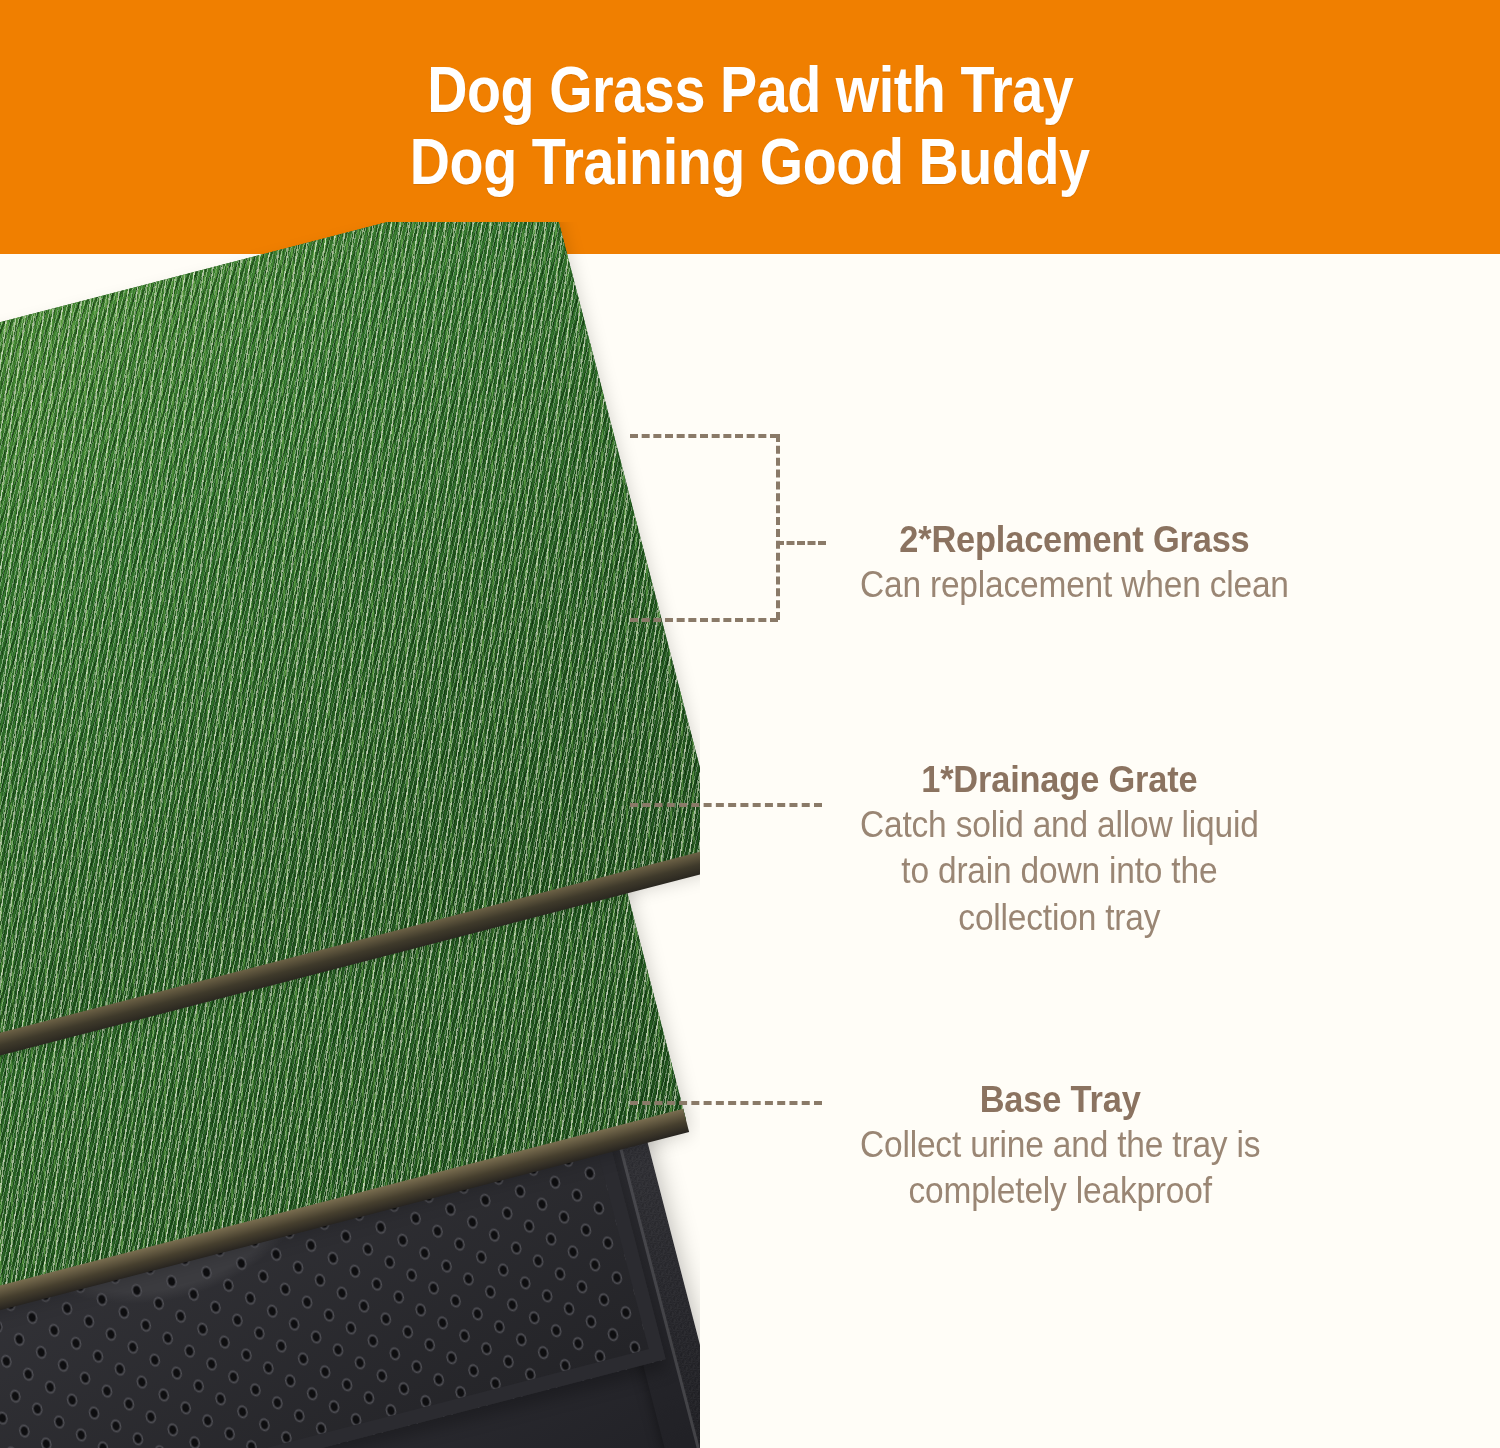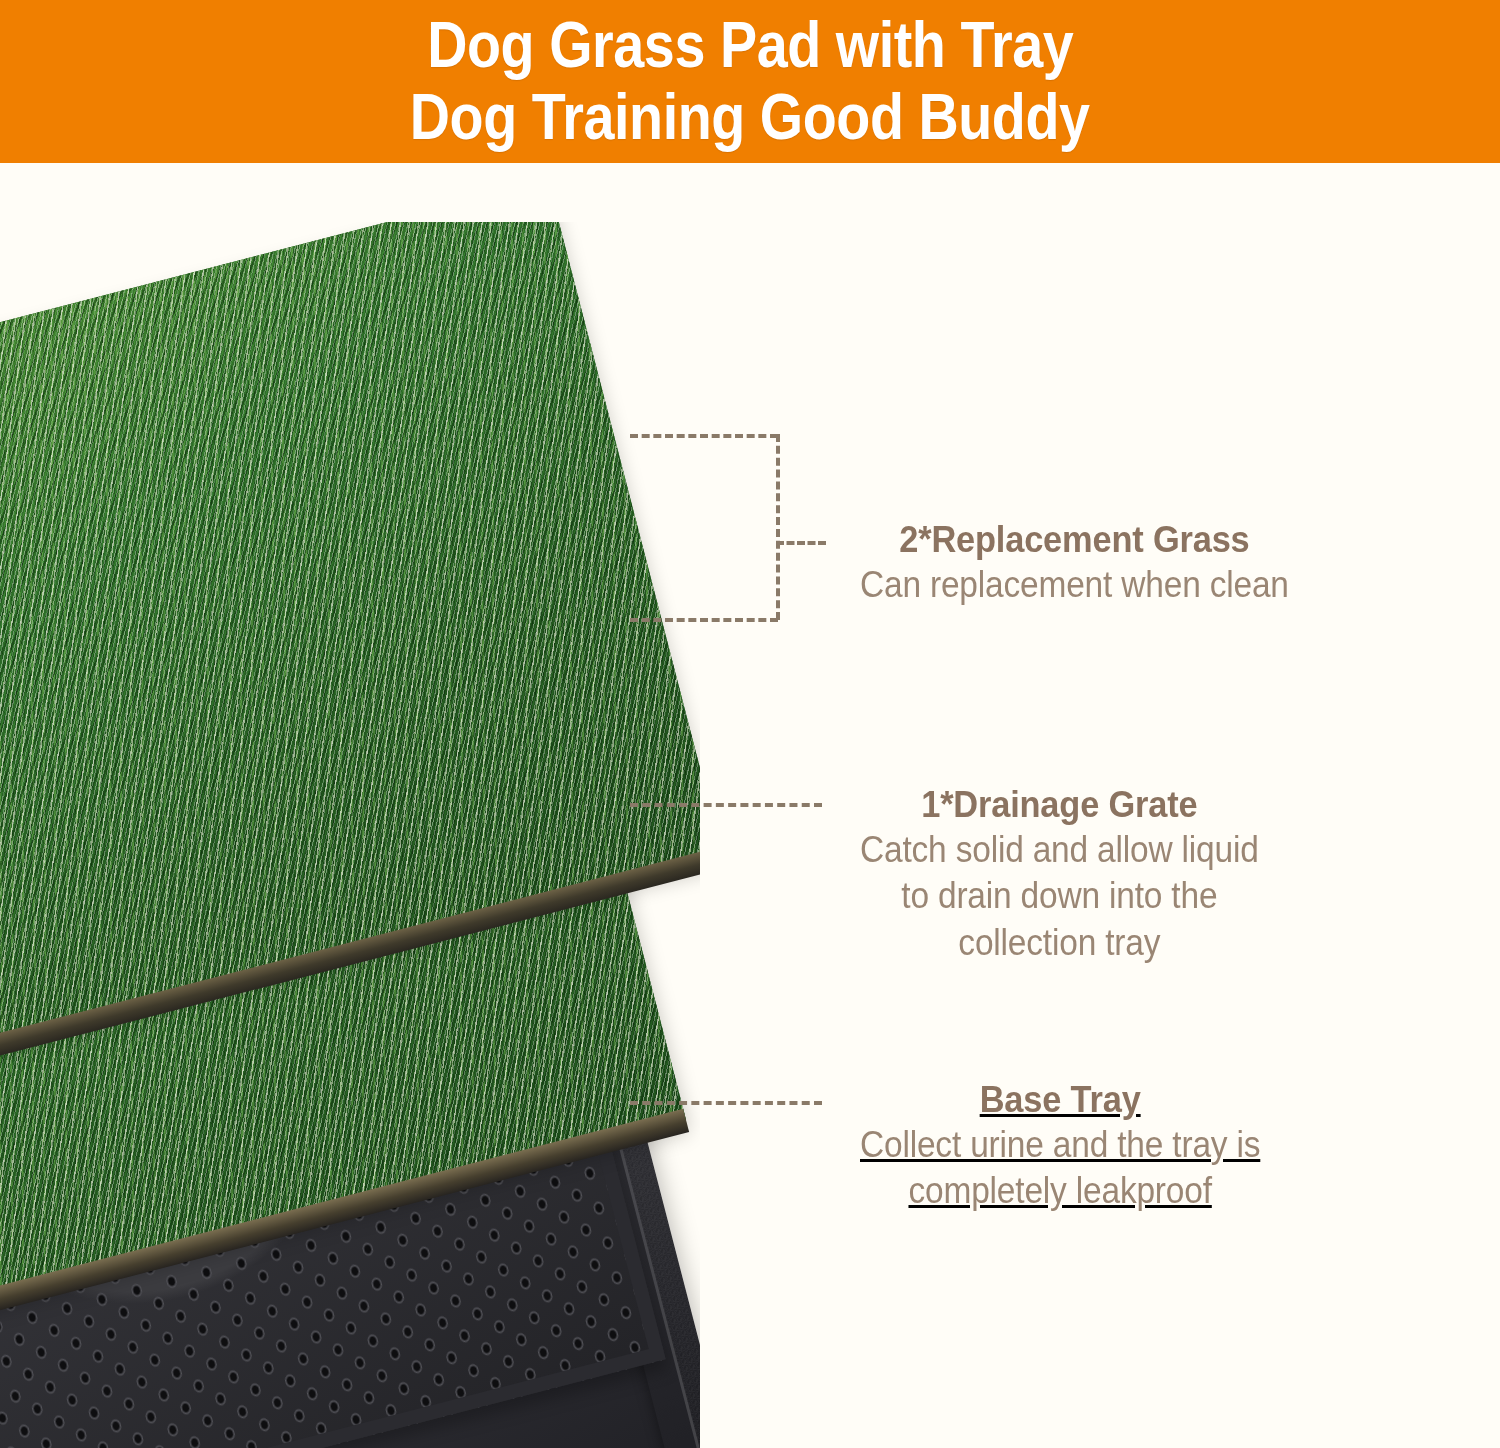--- a/index.html
+++ b/index.html
@@ -6,21 +6,21 @@
   html,body { width:1500px; height:1448px; }
   body {
     background:#FFFDF7;
     font-family:"Liberation Sans", sans-serif;
     position:relative;
     overflow:hidden;
   }
 
   
   .banner{
-    position:absolute; left:0; top:0; width:1500px; height:163px;
+    position:absolute; left:0; top:0; width:1500px; height:254px;
     background:#F07F00;
     display:flex; flex-direction:column;
     align-items:center; justify-content:center;
   }
   .banner-line{
     color:#FFFFFF;
     font-family:"Liberation Sans", sans-serif;
     font-weight:bold;
     font-size:64px;
     line-height:1.12;
@@ -221,28 +221,28 @@
 
 <div class="dash-h" style="left:630px; top:1101px; width:192px;"></div>
 
 <div class="callout" style="left:860px; top:518px;">
   <div class="c-title">2*Replacement Grass</div>
   <div class="c-body">
     <div>Can replacement when clean</div>
   </div>
 </div>
 
-<div class="callout" style="left:860px; top:783px;">
+<div class="callout" style="left:860px; top:758px;">
   <div class="c-title">1*Drainage Grate</div>
   <div class="c-body">
     <div>Catch solid and allow liquid</div>
     <div>to drain down into the</div>
     <div>collection tray</div>
   </div>
 </div>
 
-<div class="callout" style="left:860px; top:1078px;text-decoration:underline;">
+<div class="callout" style="left:860px; top:1078px;">
   <div class="c-title">Base Tray</div>
   <div class="c-body">
     <div>Collect urine and the tray is</div>
     <div>completely leakproof</div>
   </div>
 </div>
 
 </body></html>

